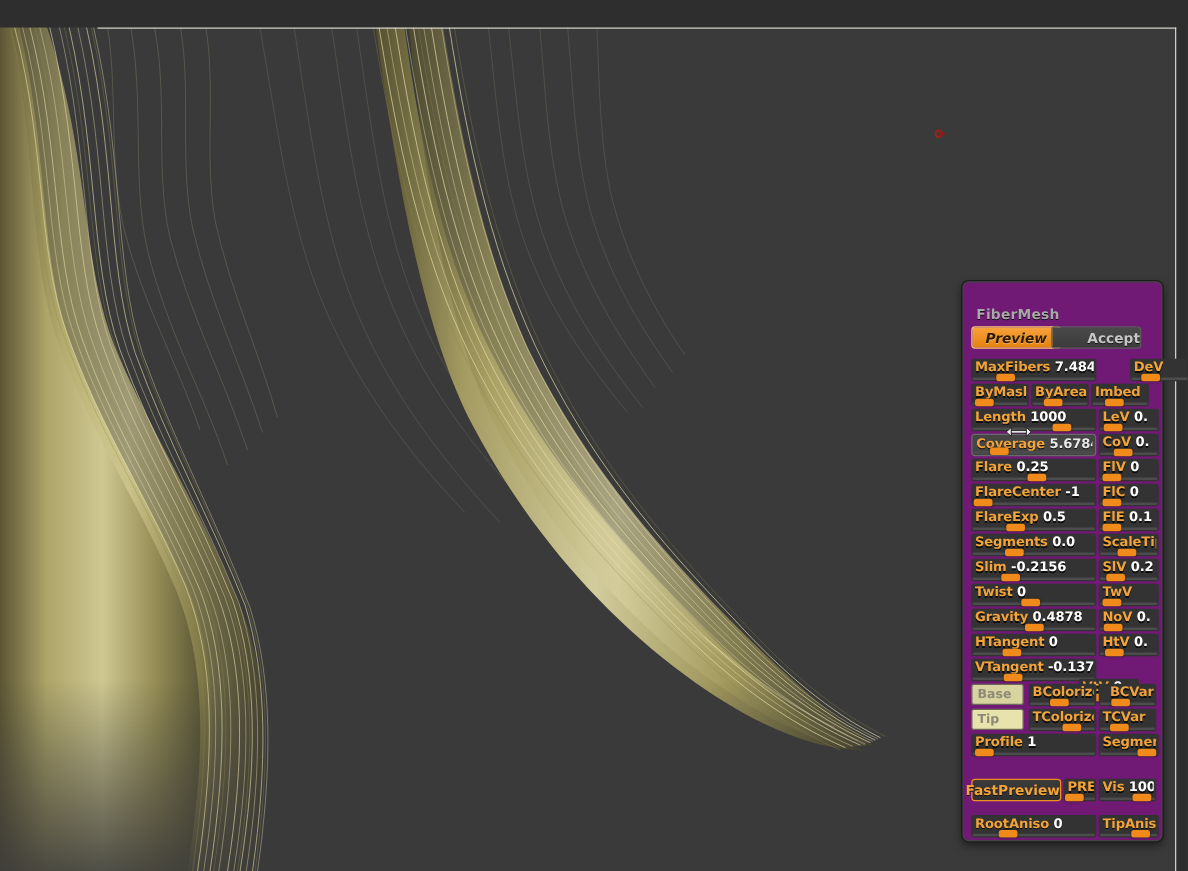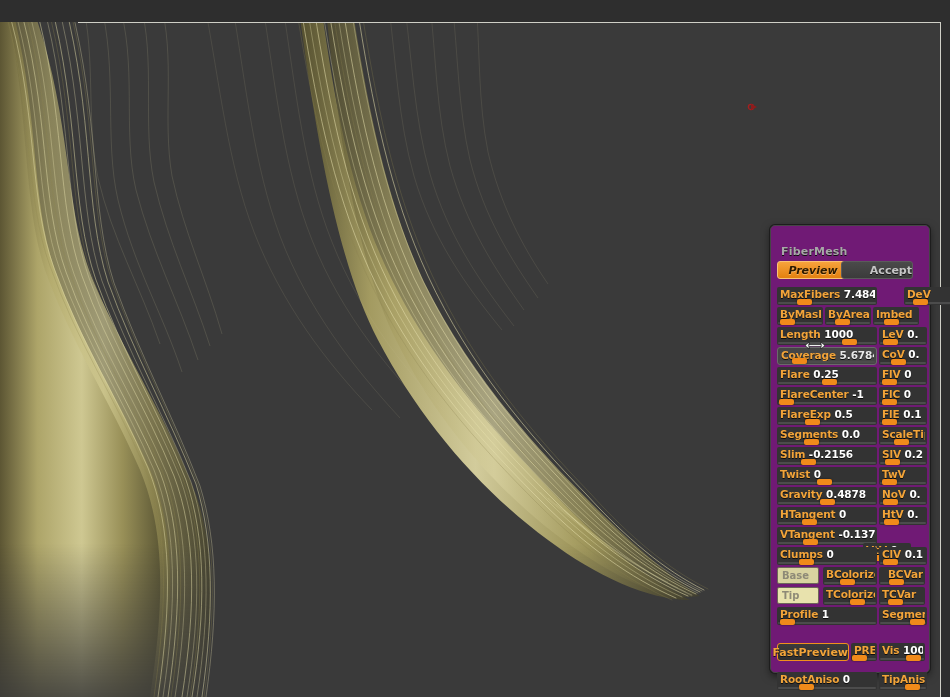--- a/index.html
+++ b/index.html
@@ -445,32 +445,20 @@
             <div class="track"></div>
             <div class="knob" style="left: 25.5px;"></div>
           </div>
           <div class="sl" style="left: 88px; width: 48px; margin-top: 16px;">
             <div class="lab"><span class="nm">VtV</span><span class="vl"> 0.</span></div>
             <div class="track"></div>
             <div class="knob" style="left: 3.96px;"></div>
           </div>
         </div>
         <div class="row">
-          <div class="sl" style="left: 2px; width: 100px;">
-            <div class="lab"><span class="nm">Clumps</span><span class="vl"> 0</span></div>
-            <div class="track"></div>
-            <div class="knob" style="left: 22.1px;"></div>
-          </div>
-          <div class="sl" style="left: 104px; width: 48px;">
-            <div class="lab"><span class="nm">ClV</span><span class="vl"> 0.1</span></div>
-            <div class="track"></div>
-            <div class="knob" style="left: 3.96px;"></div>
-          </div>
-        </div>
-        <div class="row">
           <div class="swatch" style="left: 2px; top: 0px; background: rgb(217, 211, 160);">
             <span>Base</span>
           </div>
           <div class="sl" style="left: 48px; width: 54px;">
             <div class="lab"><span class="nm">BColorize</span></div>
             <div class="track"></div>
             <div class="knob" style="left: 17.16px;"></div>
           </div>
           <div class="sl" style="left: 104px; width: 46px; text-align: right;">
             <div class="lab"><span class="nm">BCVar</span></div>

